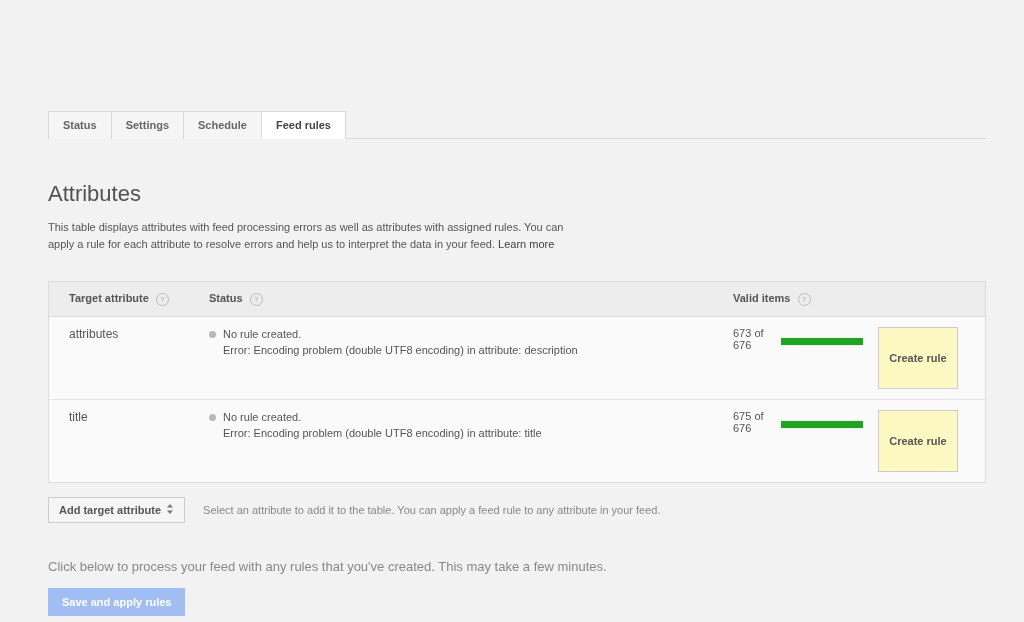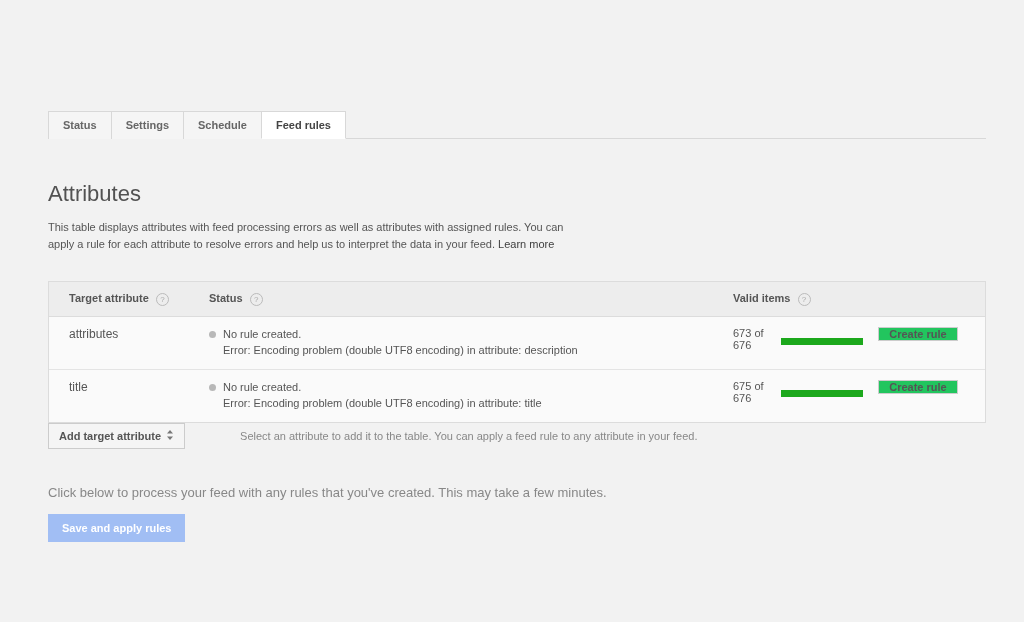--- a/index.html
+++ b/index.html
@@ -123,31 +123,31 @@
       color: #555;
       margin-bottom: 4px;
     }
     .valid-bar {
       width: 88px;
       height: 7px;
       background: #1ca81c;
     }
     .create-btn {
       border: 1px solid #ccc;
-      background: #22c55e;
-      font-size: 11px;
-      color: #555;
-      padding: 0 10px;
+      background: #fef9c3;
+      font-size: 11px;
+      color: #555;
+      padding: 24px 10px;
       cursor: pointer;
       font-weight: bold;
     }
     .below-row {
       display: flex;
       align-items: center;
-      gap: 37px;
+      margin-top: 14px;
     }
     .add-attr-btn {
       border: 1px solid #ccc;
       background: #f5f5f5;
       padding: 6px 10px;
       font-size: 11px;
       color: #555;
       font-weight: bold;
       cursor: pointer;
       display: flex;

